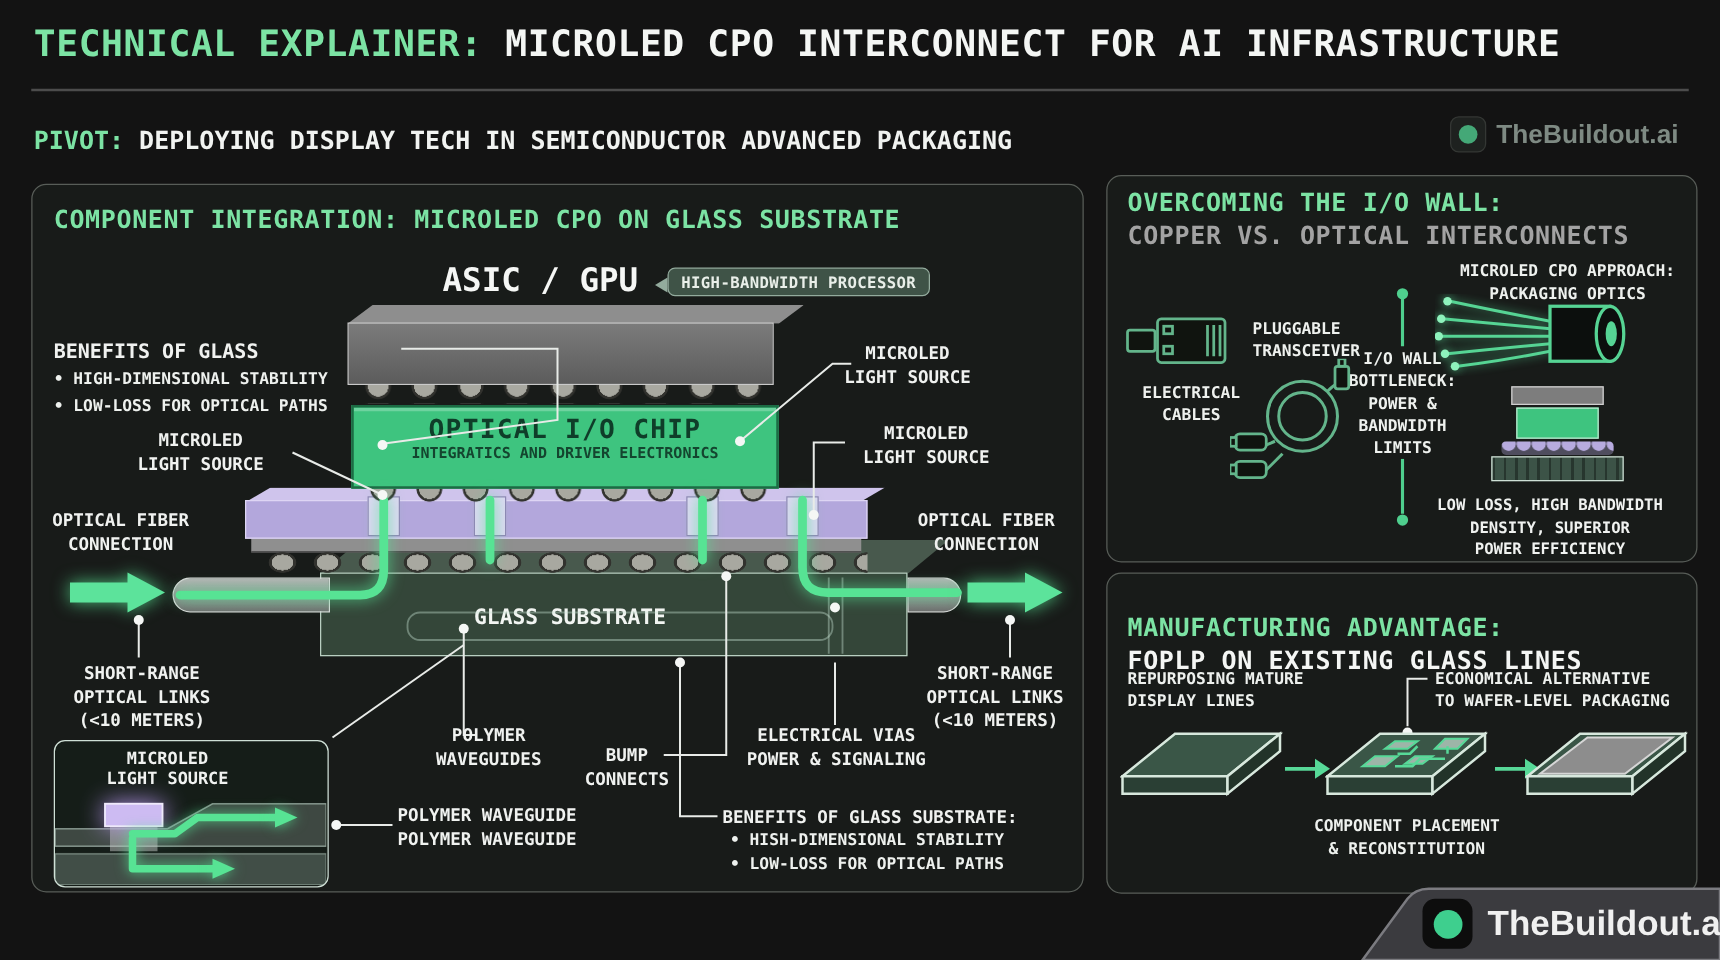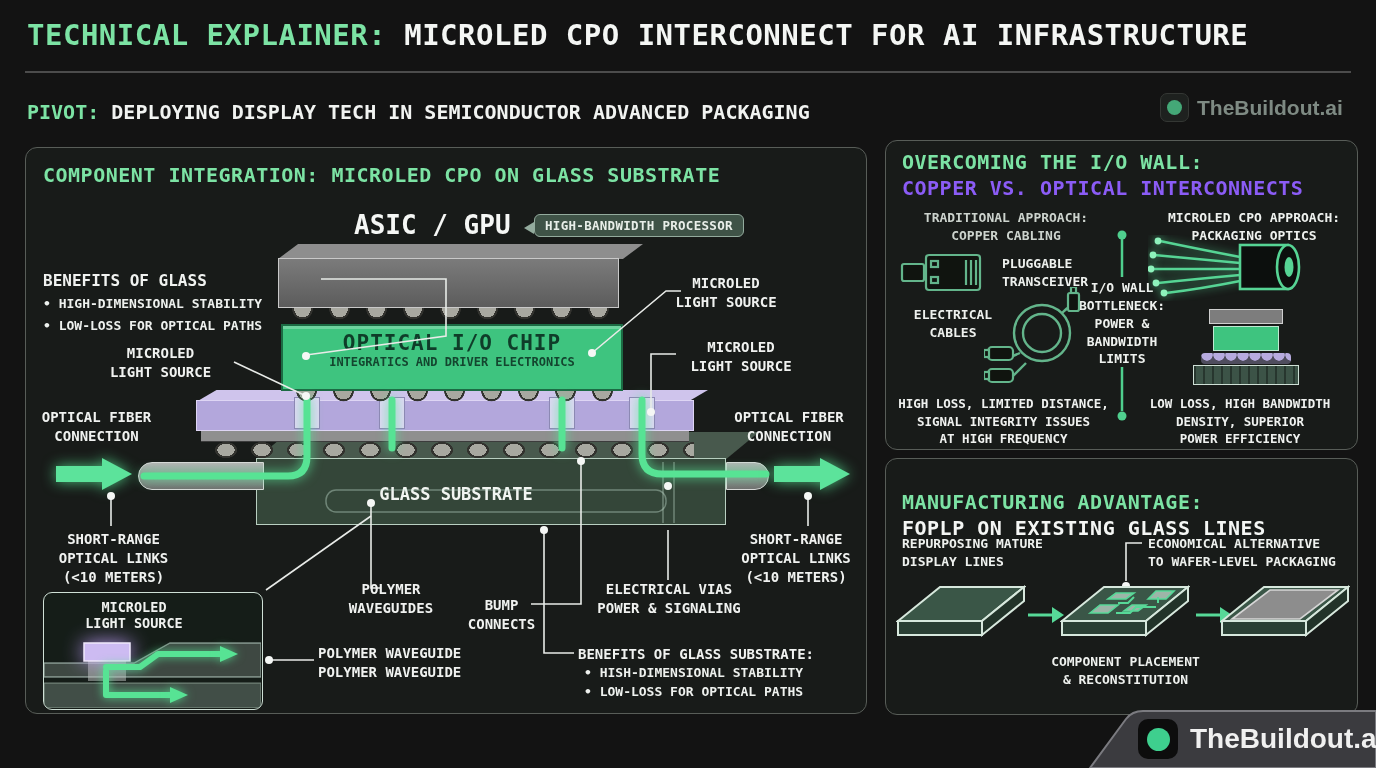--- a/index.html
+++ b/index.html
@@ -169,24 +169,22 @@
       </g>
     </svg>
     <div class="abs pre ctr" style="left:20px;top:6px;width:140px;font-size:13.5px;font-weight:bold;">MICROLED
 LIGHT SOURCE</div>
   </div>
 </div>
 
 <div class="panel" style="left:885px;top:140px;width:471px;height:308px;">
   <div class="abs" style="left:16px;top:8px;line-height:1.3;font-size:20px;font-weight:bold;letter-spacing:.5px;">
     <div class="accent">OVERCOMING THE I/O WALL:</div>
-    <div style="color:#8b5cf6;">COPPER VS. OPTICAL INTERCONNECTS</div>
-  </div>
-  <div class="abs lbl-sm pre ctr dim" style="left:10px;top:68px;width:220px;">TRADITIONAL APPROACH:
-COPPER CABLING</div>
+    <div style="color:#a3a3a3;">COPPER VS. OPTICAL INTERCONNECTS</div>
+  </div>
   <div class="abs lbl-sm pre ctr accent" style="left:268px;top:68px;width:200px;">MICROLED CPO APPROACH:
 PACKAGING OPTICS</div>
 
   <svg class="abs" width="12" height="50" style="left:230px;top:88px;">
     <circle cx="6" cy="6" r="4.5" fill="#4fcf8e"></circle>
       <line x1="6" y1="10" x2="6" y2="48" stroke="#4fcf8e" stroke-width="2.5"></line>
   </svg>
   <div class="abs lbl-sm pre ctr accent" style="left:176px;top:138px;width:120px;">I/O WALL
 BOTTLENECK:</div>
   <div class="abs lbl-sm pre ctr" style="left:176px;top:174px;width:120px;">POWER &amp;
@@ -222,23 +220,20 @@
     </g>
     <g stroke="#63b58b" stroke-width="2.2" fill="#10140f">
       <rect x="84" y="6" width="11" height="18" rx="2"></rect>
         <rect x="87" y="0" width="5" height="6"></rect>
       <rect x="4" y="60" width="25" height="13" rx="4"></rect>
         <rect x="0" y="63" width="5" height="7"></rect>
       <rect x="4" y="82" width="25" height="13" rx="4"></rect>
         <rect x="0" y="85" width="5" height="7"></rect>
     </g>
   </svg>
-  <div class="abs pre ctr" style="left:0px;top:254px;width:235px;font-size:12.5px;font-weight:bold;line-height:1.4;">HIGH LOSS, LIMITED DISTANCE,
-SIGNAL INTEGRITY ISSUES
-AT HIGH FREQUENCY</div>
 
   <svg class="abs" width="160" height="66" viewBox="0 0 160 66" style="left:262px;top:94px;">
     <g stroke="#56d494" stroke-width="2.4" fill="none" style="filter:drop-shadow(0 0 4px rgba(86,212,148,.7));">
       <path d="M 92,22 Q 50,14 12,6"></path>
       <path d="M 92,28 Q 48,24 6,20"></path>
       <path d="M 92,34 Q 46,34 4,34"></path>
       <path d="M 92,40 Q 48,44 10,48"></path>
       <path d="M 92,46 Q 52,54 18,58"></path>
     </g>
     <g fill="#8ef2bc" style="filter:drop-shadow(0 0 4px rgba(86,212,148,.9));">

